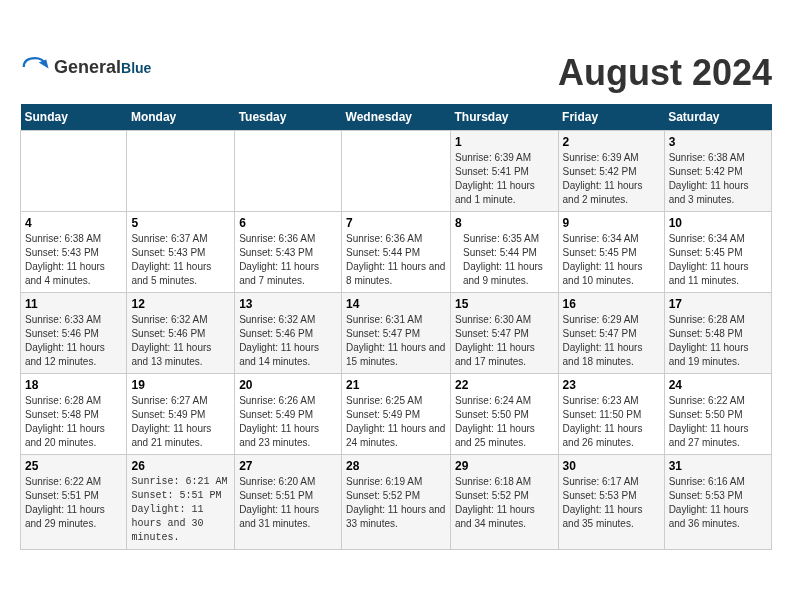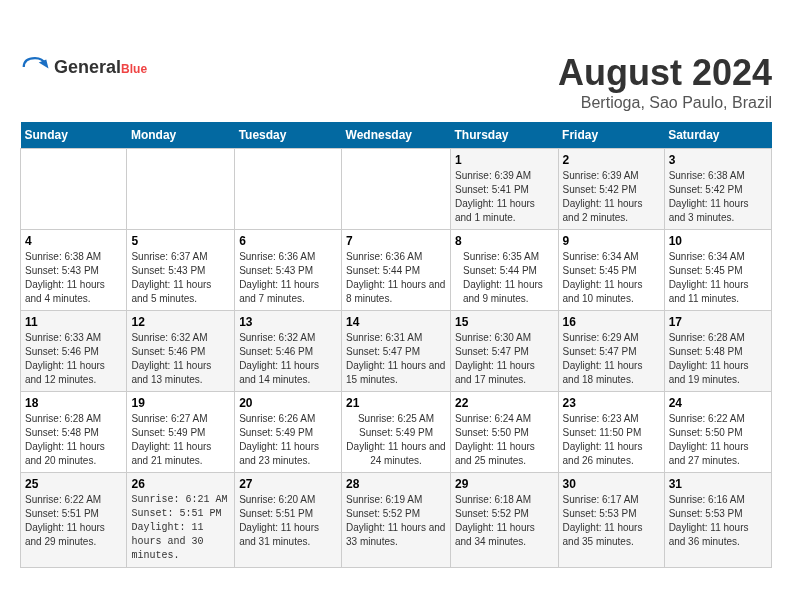--- a/index.html
+++ b/index.html
@@ -22,23 +22,23 @@
       align-items: center;
       gap: 4px;
     }
     .logo-text-general {
       font-size: 18px;
       font-weight: bold;
       color: #333;
       line-height: 1;
     }
     .logo-text-blue {
-      font-size: 12px;
-      font-weight: bold;
-      color: #ef4444;
+      font-size: 14px;
+      font-weight: bold;
+      color: #0c4a6e;
       line-height: 1;
     }
     .logo-icon {
       width: 30px;
       height: 30px;
     }
     .title-area {
       text-align: right;
     }
     .main-title {
@@ -49,21 +49,21 @@
     .subtitle {
       font-size: 16px;
       color: #555;
     }
     table {
       width: 100%;
       border-collapse: collapse;
       font-size: 11px;
     }
     thead tr th {
-      background-color: #0369a1;
+      background-color: #0c4a6e;
       color: #fff;
       padding: 6px 4px;
       text-align: left;
       font-size: 12px;
       font-weight: bold;
     }
     tbody tr td {
       border: 1px solid #ccc;
       padding: 4px;
       vertical-align: top;
@@ -99,21 +99,20 @@
     </svg>
     <div>
       <div style="display:flex; align-items:baseline;">
         <span class="logo-text-general">General</span>
         <span class="logo-text-blue">Blue</span>
       </div>
     </div>
   </div>
   <div class="title-area">
     <div class="main-title">August 2024</div>
-    <div class="subtitle">Bertioga, Sao Paulo, Brazil</div>
   </div>
 </div>
 
 <table>
   <thead>
     <tr>
     <th>Sunday</th>
         <th>Monday</th>
         <th>Tuesday</th>
         <th>Wednesday</th>
@@ -249,21 +248,21 @@
 Daylight: 11 hours and 21 minutes.</div>
         </td>
         <td>
           <div class="day-number">20</div>
           <div class="day-info" style="white-space: pre-line;">Sunrise: 6:26 AM
 Sunset: 5:49 PM
 Daylight: 11 hours and 23 minutes.</div>
         </td>
         <td>
           <div class="day-number">21</div>
-          <div class="day-info" style="white-space: pre-line; text-align: center;">Sunrise: 6:25 AM
+          <div class="day-info" style="white-space: pre-line;">Sunrise: 6:25 AM
 Sunset: 5:49 PM
 Daylight: 11 hours and 24 minutes.</div>
         </td>
         <td>
           <div class="day-number">22</div>
           <div class="day-info" style="white-space: pre-line;">Sunrise: 6:24 AM
 Sunset: 5:50 PM
 Daylight: 11 hours and 25 minutes.</div>
         </td>
         <td>

